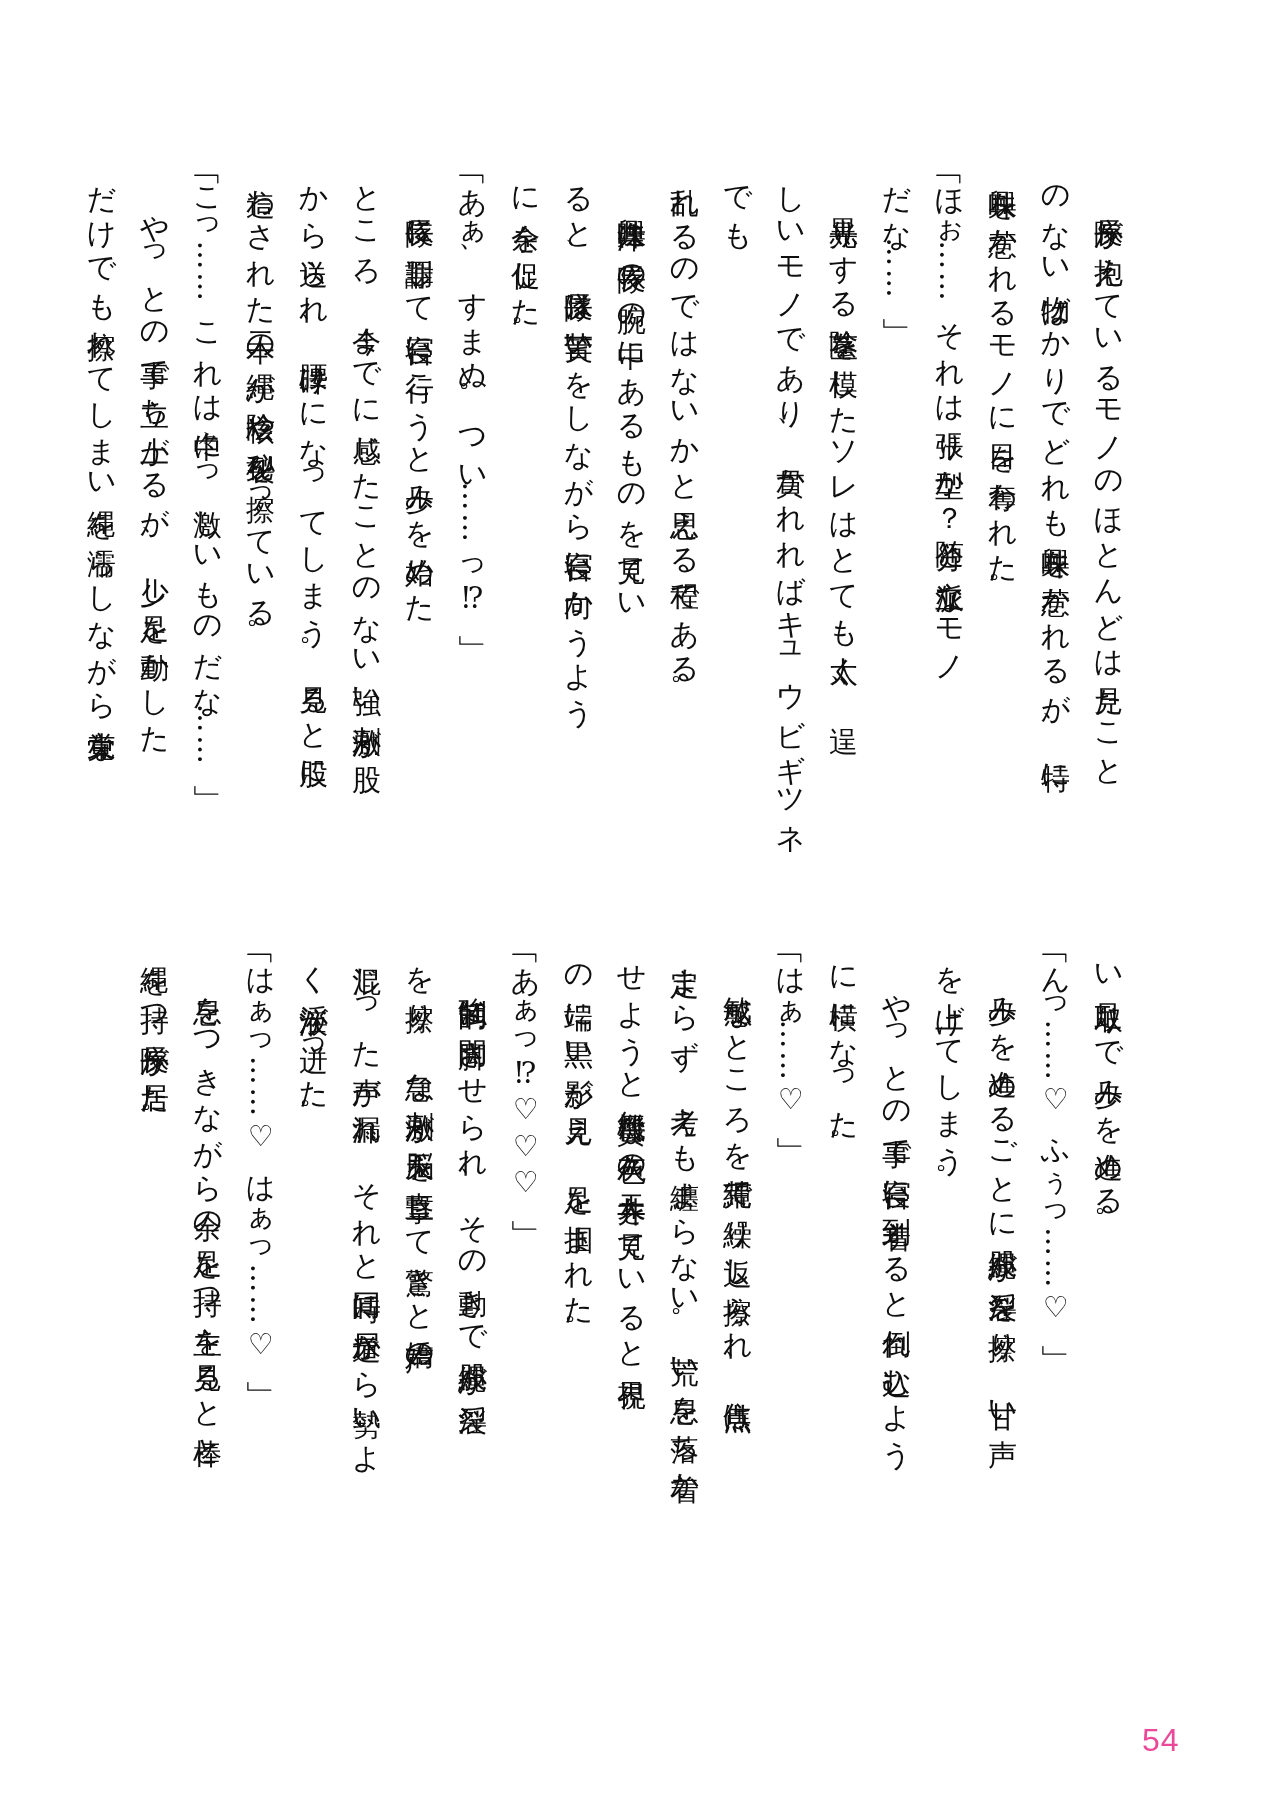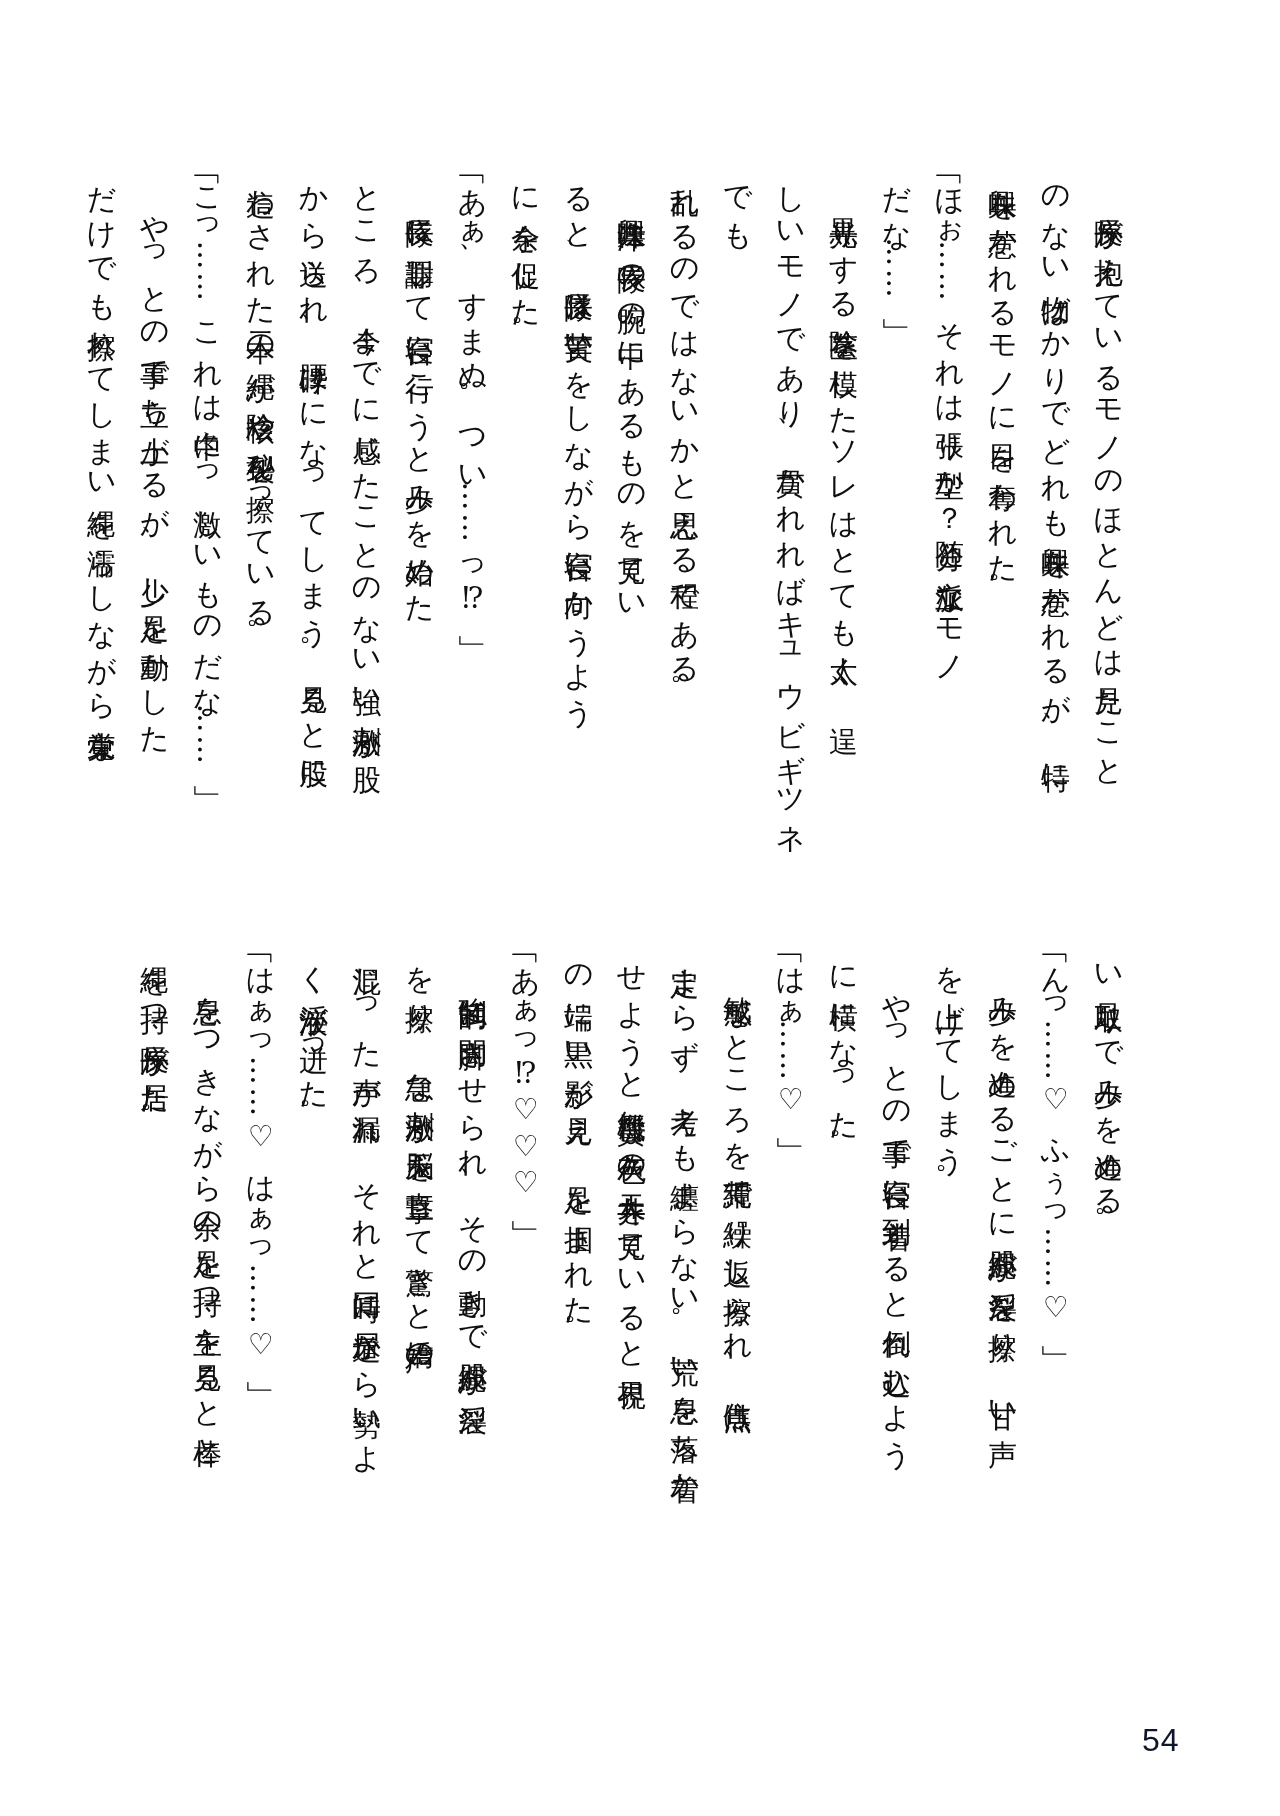--- a/index.html
+++ b/index.html
@@ -45,21 +45,21 @@
   .line.indent {
     text-indent: 1em;
   }
   .page-number {
     position: absolute;
     top: 1722px;
     left: 1142px;
     font-family: "Liberation Sans", sans-serif;
     font-size: 32px;
     font-weight: 500;
-    color: #0f172a;
+    color: #ec4899;
     letter-spacing: 1px;
   }
 </style>
 </head>
 <body>
 
 <div class="page">
   <div class="text-block top">
       <p class="line indent">隊長が抱えているモノのほとんどは見たこと</p>
       <p class="line">のない物ばかりでどれも興味を惹かれるが、特に</p>

